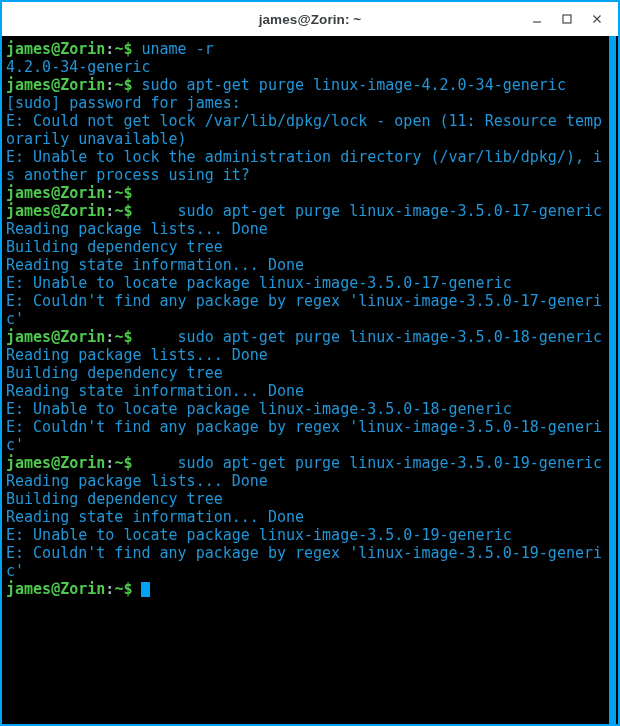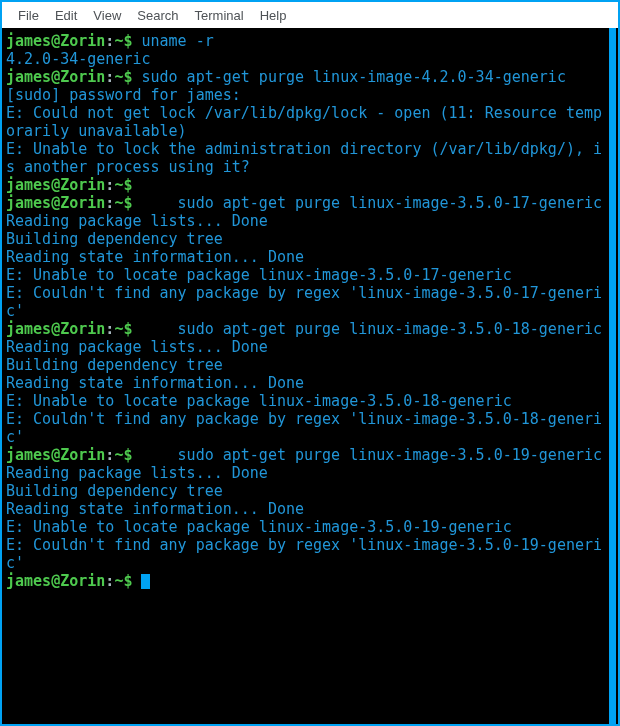--- a/index.html
+++ b/index.html
@@ -46,29 +46,42 @@
   .scrollbar{position:absolute;right:0;top:0;width:11px;height:100%;
              background:#000000;cursor:pointer;}
   .scroll-thumb{position:absolute;right:2px;width:7px;background:#00a2f3;
                 border-radius:0;cursor:pointer;}
 </style>
 </head>
 <body>
 
 <div class="window">
 
+  <div class="titlebar">
+    <div class="title-text">james@Zorin: ~</div>
+    <div class="winbtns">
+      <div class="winbtn">
+        <svg width="12" height="12" viewBox="0 0 12 12">
+          <line x1="2" y1="9" x2="10" y2="9" stroke="#4a4a4a" stroke-width="1.2"></line>
+        </svg>
+      </div>
+      <div class="winbtn">
+        <svg width="12" height="12" viewBox="0 0 12 12">
+          <rect x="2" y="2" width="8" height="8" fill="none" stroke="#4a4a4a" stroke-width="1.2"></rect>
+        </svg>
+      </div>
+      <div class="winbtn">
+        <svg width="12" height="12" viewBox="0 0 12 12">
+          <line x1="2.5" y1="2.5" x2="9.5" y2="9.5" stroke="#4a4a4a" stroke-width="1.2"></line>
+          <line x1="9.5" y1="2.5" x2="2.5" y2="9.5" stroke="#4a4a4a" stroke-width="1.2"></line>
+        </svg>
+      </div>
+    </div>
+  </div>
 
-  <div class="menubar">
-    <div class="menu-item">File</div>
-    <div class="menu-item">Edit</div>
-    <div class="menu-item">View</div>
-    <div class="menu-item">Search</div>
-    <div class="menu-item">Terminal</div>
-    <div class="menu-item">Help</div>
-  </div>
 
   <div class="term-wrap">
     <div class="term" id="term-body"><div class="line"><span class="u">james@Zorin</span><span class="c">:</span><span class="p">~$</span><span class="o"> uname -r</span></div><div class="line"><span class="o">4.2.0-34-generic</span></div><div class="line"><span class="u">james@Zorin</span><span class="c">:</span><span class="p">~$</span><span class="o"> sudo apt-get purge linux-image-4.2.0-34-generic</span></div><div class="line"><span class="o">[sudo] password for james:</span></div><div class="line"><span class="o">E: Could not get lock /var/lib/dpkg/lock - open (11: Resource temp</span></div><div class="line"><span class="o">orarily unavailable)</span></div><div class="line"><span class="o">E: Unable to lock the administration directory (/var/lib/dpkg/), i</span></div><div class="line"><span class="o">s another process using it?</span></div><div class="line"><span class="u">james@Zorin</span><span class="c">:</span><span class="p">~$</span><span class="o"></span></div><div class="line"><span class="u">james@Zorin</span><span class="c">:</span><span class="p">~$</span><span class="o">     sudo apt-get purge linux-image-3.5.0-17-generic</span></div><div class="line"><span class="o">Reading package lists... Done</span></div><div class="line"><span class="o">Building dependency tree</span></div><div class="line"><span class="o">Reading state information... Done</span></div><div class="line"><span class="o">E: Unable to locate package linux-image-3.5.0-17-generic</span></div><div class="line"><span class="o">E: Couldn't find any package by regex 'linux-image-3.5.0-17-generi</span></div><div class="line"><span class="o">c'</span></div><div class="line"><span class="u">james@Zorin</span><span class="c">:</span><span class="p">~$</span><span class="o">     sudo apt-get purge linux-image-3.5.0-18-generic</span></div><div class="line"><span class="o">Reading package lists... Done</span></div><div class="line"><span class="o">Building dependency tree</span></div><div class="line"><span class="o">Reading state information... Done</span></div><div class="line"><span class="o">E: Unable to locate package linux-image-3.5.0-18-generic</span></div><div class="line"><span class="o">E: Couldn't find any package by regex 'linux-image-3.5.0-18-generi</span></div><div class="line"><span class="o">c'</span></div><div class="line"><span class="u">james@Zorin</span><span class="c">:</span><span class="p">~$</span><span class="o">     sudo apt-get purge linux-image-3.5.0-19-generic</span></div><div class="line"><span class="o">Reading package lists... Done</span></div><div class="line"><span class="o">Building dependency tree</span></div><div class="line"><span class="o">Reading state information... Done</span></div><div class="line"><span class="o">E: Unable to locate package linux-image-3.5.0-19-generic</span></div><div class="line"><span class="o">E: Couldn't find any package by regex 'linux-image-3.5.0-19-generi</span></div><div class="line"><span class="o">c'</span></div><div class="line"><span class="u">james@Zorin</span><span class="c">:</span><span class="p">~$</span><span class="o"> </span><span class="cursor"></span></div></div>
     <div class="scrollbar">
       <div class="scroll-thumb" id="scroll-thumb" style="top: 0%; height: 100%; background: rgb(0, 162, 243);"></div>
     </div>
   </div>
 
 </div>
 

